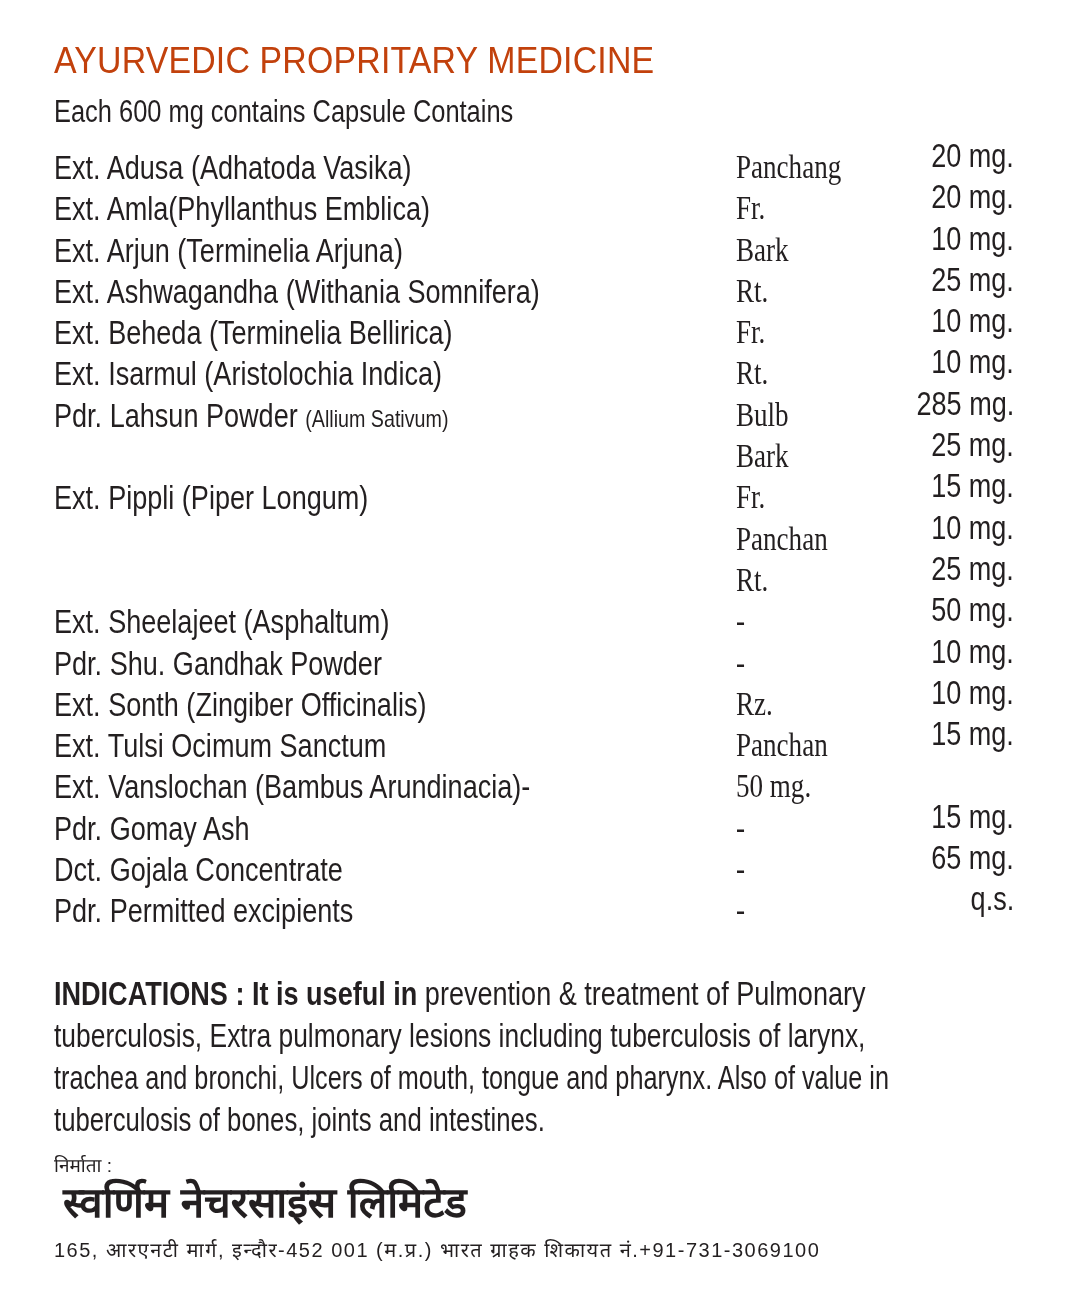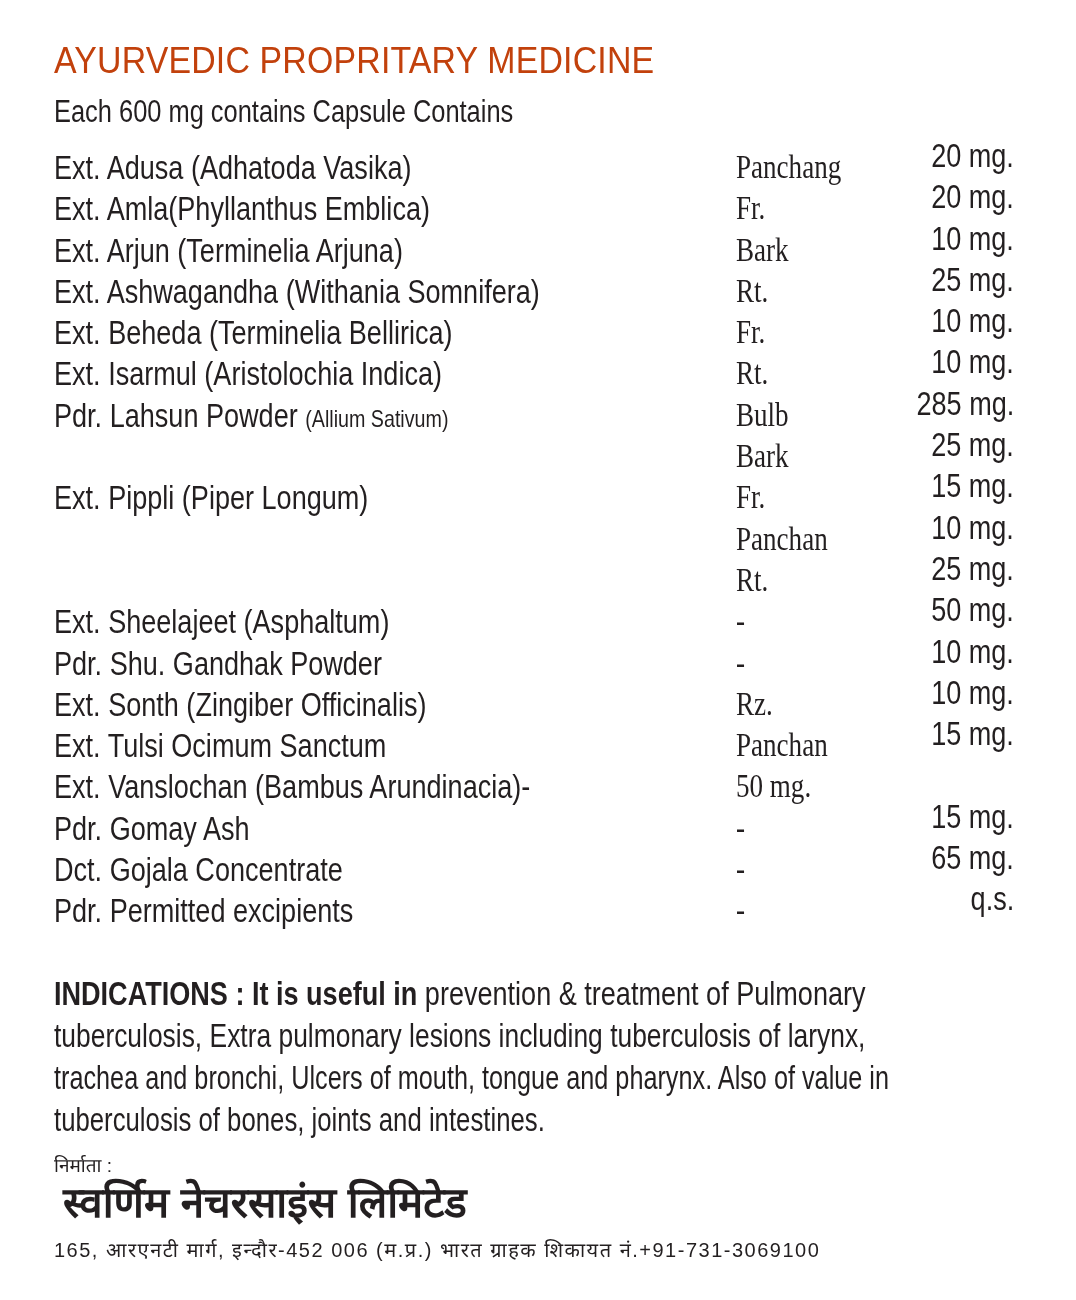--- a/index.html
+++ b/index.html
@@ -126,14 +126,14 @@
 
   <div class="ind">
     <span class="ind-line" style="transform:scaleX(0.82)"><b>INDICATIONS : It is useful in</b><span> prevention &amp; treatment of Pulmonary</span></span>
     <span class="ind-line" style="transform:scaleX(0.80)">tuberculosis, Extra pulmonary lesions including tuberculosis of larynx,</span>
     <span class="ind-line" style="transform:scaleX(0.765)">trachea and bronchi, Ulcers of mouth, tongue and pharynx. Also of value in</span>
     <span class="ind-line" style="transform:scaleX(0.78)">tuberculosis of bones, joints and intestines.</span>
   </div>
 
   <div class="maker-label">निर्माता :</div>
   <div class="maker-name">स्वर्णिम नेचरसाइंस लिमिटेड</div>
-  <div class="address">165, आरएनटी मार्ग, इन्दौर-452 006 (म.प्र.) भारत ग्राहक शिकायत नं.+91-731-3069100</div>
+  <div class="address">165, आरएनटी मार्ग, इन्दौर-452 001 (म.प्र.) भारत ग्राहक शिकायत नं.+91-731-3069100</div>
 </div>
 
 </body></html>

